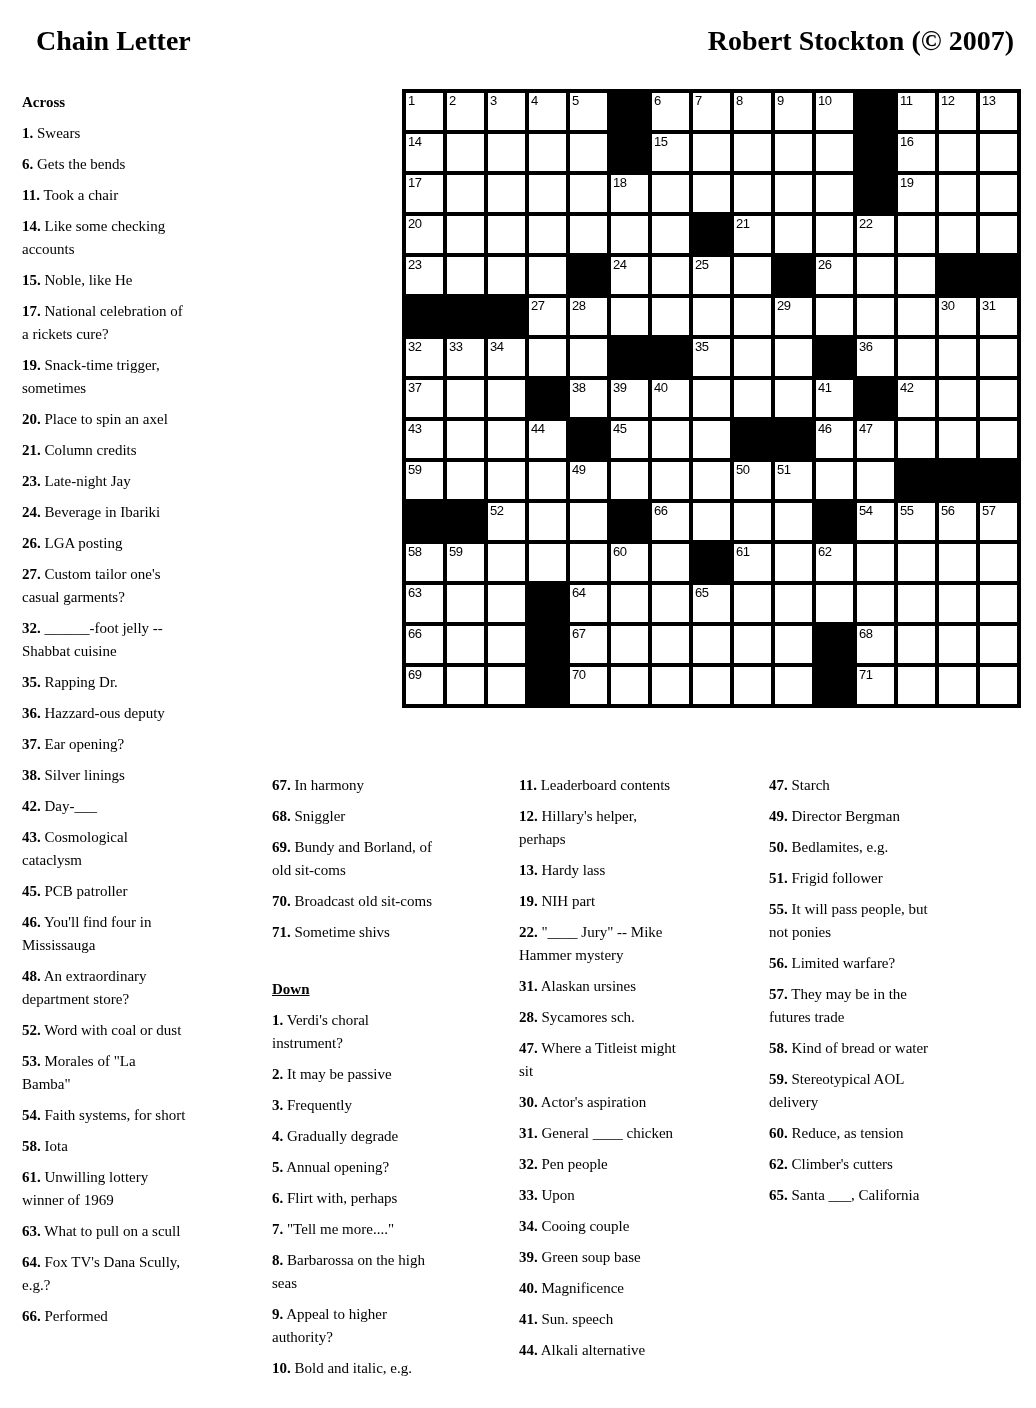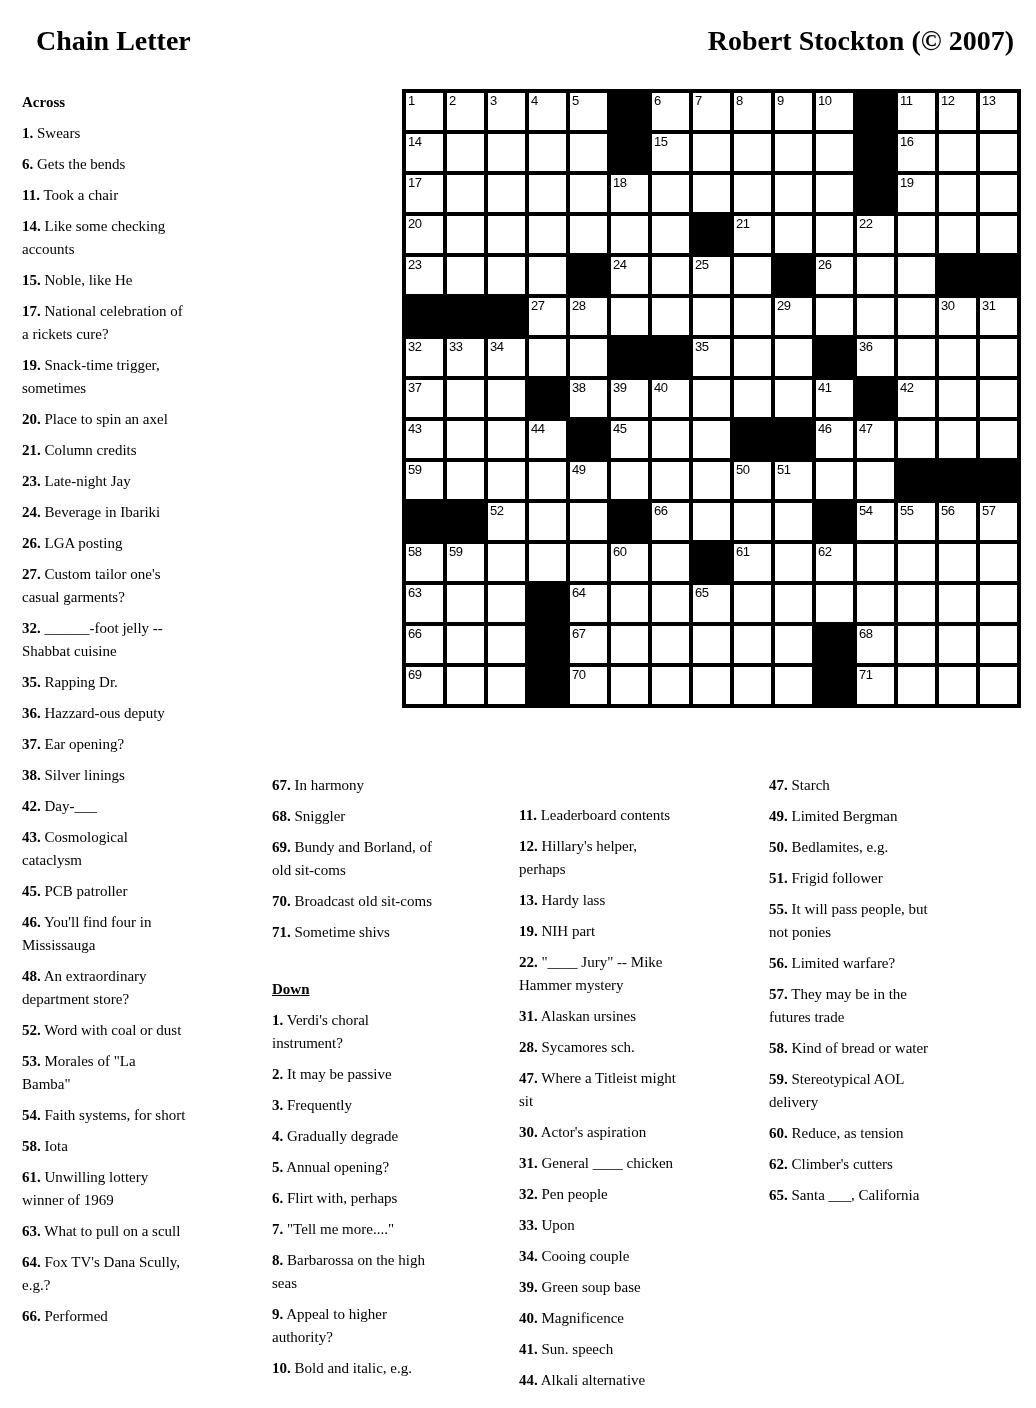--- a/index.html
+++ b/index.html
@@ -39,21 +39,21 @@
     letter-spacing: -0.5px;
   }
 
   
   .col {
     position: absolute;
     font-size: 15px; line-height: 23px;
   }
   .col-1 { left: 22px;  top: 91px;  width: 246px; }
   .col-2 { left: 272px; top: 774px; width: 236px; }
-  .col-3 { left: 519px; top: 774px; width: 240px; margin-top: 30px; }
+  .col-3 { left: 519px; top: 774px; width: 240px; }
   .col-4 { left: 769px; top: 774px; width: 256px; }
   .heading { font-weight: bold; margin-bottom: 8px; }
   .heading.down-heading { margin-top: 34px; text-decoration: underline; }
   .clue { margin-bottom: 8px; white-space: pre-line; }
   .clue b { font-weight: bold; }
 </style>
 </head>
 <body>
 
 <div class="page">
@@ -516,21 +516,21 @@
       <div class="clue"><b>32.</b><span> Pen people</span></div>
       <div class="clue"><b>33.</b><span> Upon</span></div>
       <div class="clue"><b>34.</b><span> Cooing couple</span></div>
       <div class="clue"><b>39.</b><span> Green soup base</span></div>
       <div class="clue"><b>40.</b><span> Magnificence</span></div>
       <div class="clue"><b>41.</b><span> Sun. speech</span></div>
       <div class="clue"><b>44.</b><span> Alkali alternative</span></div>
     </div>
   <div class="col col-4">
       <div class="clue"><b>47.</b><span> Starch</span></div>
-      <div class="clue"><b>49.</b><span> Limited Bergman</span></div>
+      <div class="clue"><b>49.</b><span> Director Bergman</span></div>
       <div class="clue"><b>50.</b><span> Bedlamites, e.g.</span></div>
       <div class="clue"><b>51.</b><span> Frigid follower</span></div>
       <div class="clue"><b>55.</b><span> It will pass people, but
 not ponies</span></div>
       <div class="clue"><b>56.</b><span> Limited warfare?</span></div>
       <div class="clue"><b>57.</b><span> They may be in the
 futures trade</span></div>
       <div class="clue"><b>58.</b><span> Kind of bread or water</span></div>
       <div class="clue"><b>59.</b><span> Stereotypical AOL
 delivery</span></div>

